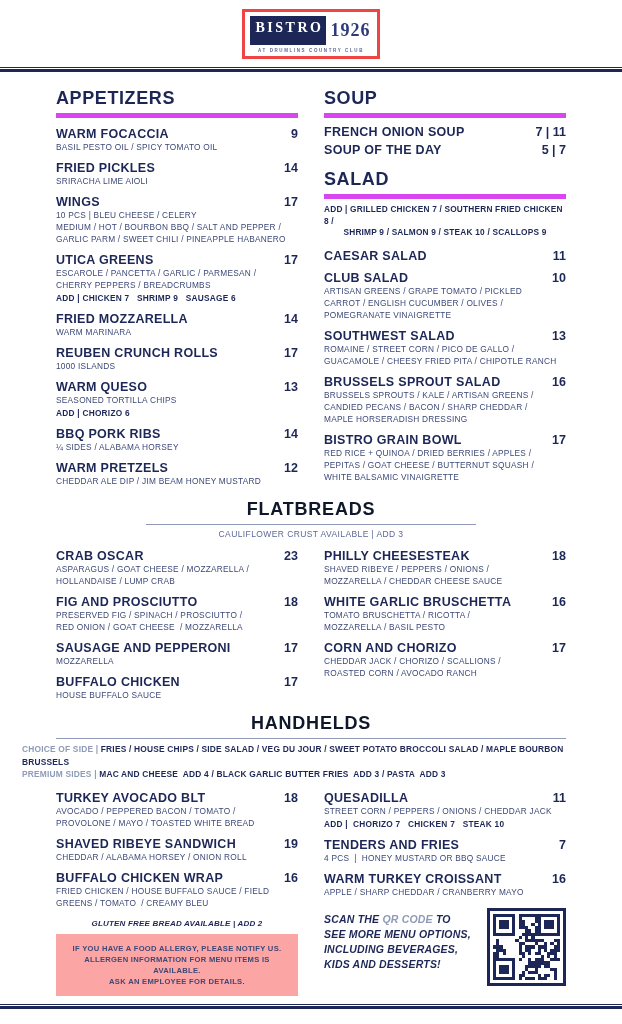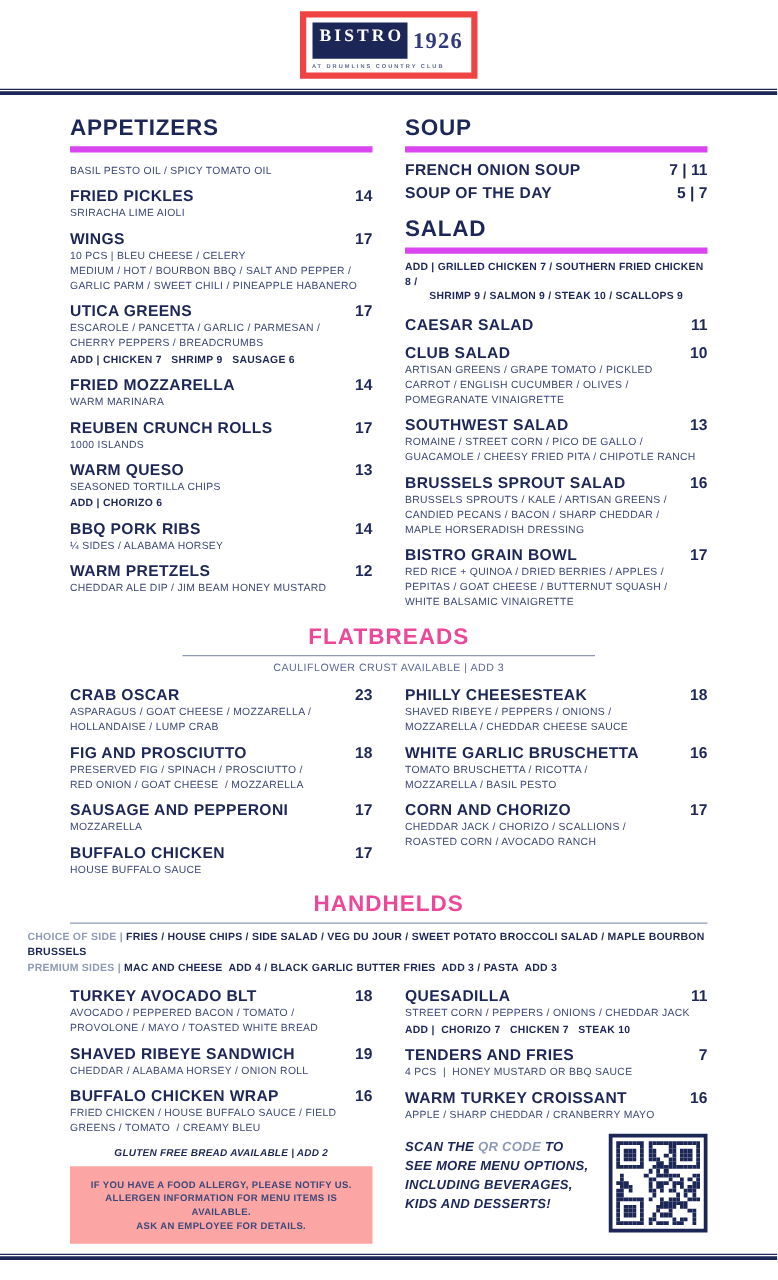--- a/index.html
+++ b/index.html
@@ -5,22 +5,22 @@
   * { margin:0; padding:0; box-sizing:border-box; }
   html,body { background:#ffffff; }
   .page {
     width:622px; height:1024px; margin:0 auto; background:#fff;
     font-family:"Liberation Sans", sans-serif; color:#1d2757;
     display:flex; flex-direction:column; overflow:hidden;
   }
   
   .header { padding-top:9px; display:flex; justify-content:center; }
   .logo-box {
-    border:5px solid #ef4444; background:#fff; padding:4px 5px 3px 5px;
-    display:flex; flex-direction:column; align-items:flex-start;
+    border:3px solid #ef4444; background:#fff; padding:4px 5px 3px 5px;
+    display:flex; flex-direction:column; align-items:center;
   }
   .logo-row { display:flex; align-items:stretch; }
   .logo-bistro {
     background:#1d2757; color:#ffffff; font-family:"Liberation Serif", serif;
     font-weight:bold; font-size:14px; letter-spacing:2.5px; padding:4px 3px 4px 6px;
   }
   .logo-year {
     color:#2e3a7c; font-family:"Liberation Serif", serif; font-weight:bold;
     font-size:18px; letter-spacing:1px; padding:4px 2px 4px 4px; display:flex; align-items:center;
   }
@@ -35,21 +35,21 @@
   .main { padding:16px 56px 0 56px; flex:1 0 auto; }
   .cols { display:flex; gap:26px; }
   .col { flex:1 1 0; min-width:0; }
   
   .sec-head {
     font-size:18px; font-weight:bold; color:#1d2757; letter-spacing:0.6px;
     padding-bottom:4px; border-bottom:5px solid #d946ef; margin-bottom:9px;
   }
   .sec-head.tight { margin-bottom:7px; }
   .sec-center { text-align:center; margin-top:4px; }
-  .sec-center .sec-title { font-size:18px; font-weight:bold; letter-spacing:0.8px; color:#ec4899; }
+  .sec-center .sec-title { font-size:18px; font-weight:bold; letter-spacing:0.8px; color:#0f172a; }
   .rule-center { height:1px; background:#8e9ab8; margin:4px auto 4px auto; }
   .rule-flat { width:330px; }
   .rule-hand { width:100%; }
   .sec-sub { font-size:8.5px; letter-spacing:0.4px; color:#5c6896; margin-bottom:10px; }
   
   .mi { margin-bottom:8px; }
   .mi-head { display:flex; justify-content:space-between; align-items:baseline; }
   .mi-name { font-size:12.5px; font-weight:bold; letter-spacing:0.3px; color:#1d2757; }
   .mi-price { font-size:12.5px; font-weight:bold; color:#1d2757; white-space:pre; }
   .mi-desc { font-size:8.3px; color:#3c4877; letter-spacing:0.25px; line-height:11px; margin-top:1px; white-space:pre-wrap; }
@@ -96,20 +96,24 @@
     <div class="dr-thick"></div>
   </div>
 
   <div class="main">
 
     <div class="cols">
       <div class="col">
         <div class="sec-head">APPETIZERS</div>
         <div>
             <div class="mi">
+              <div class="mi-head">
+                <span class="mi-name">WARM FOCACCIA</span>
+                <span class="mi-price">9</span>
+              </div>
               <div class="mi-desc">BASIL PESTO OIL / SPICY TOMATO OIL</div>
             </div>
             <div class="mi">
               <div class="mi-head">
                 <span class="mi-name">FRIED PICKLES</span>
                 <span class="mi-price">14</span>
               </div>
               <div class="mi-desc">SRIRACHA LIME AIOLI</div>
             </div>
             <div class="mi">

